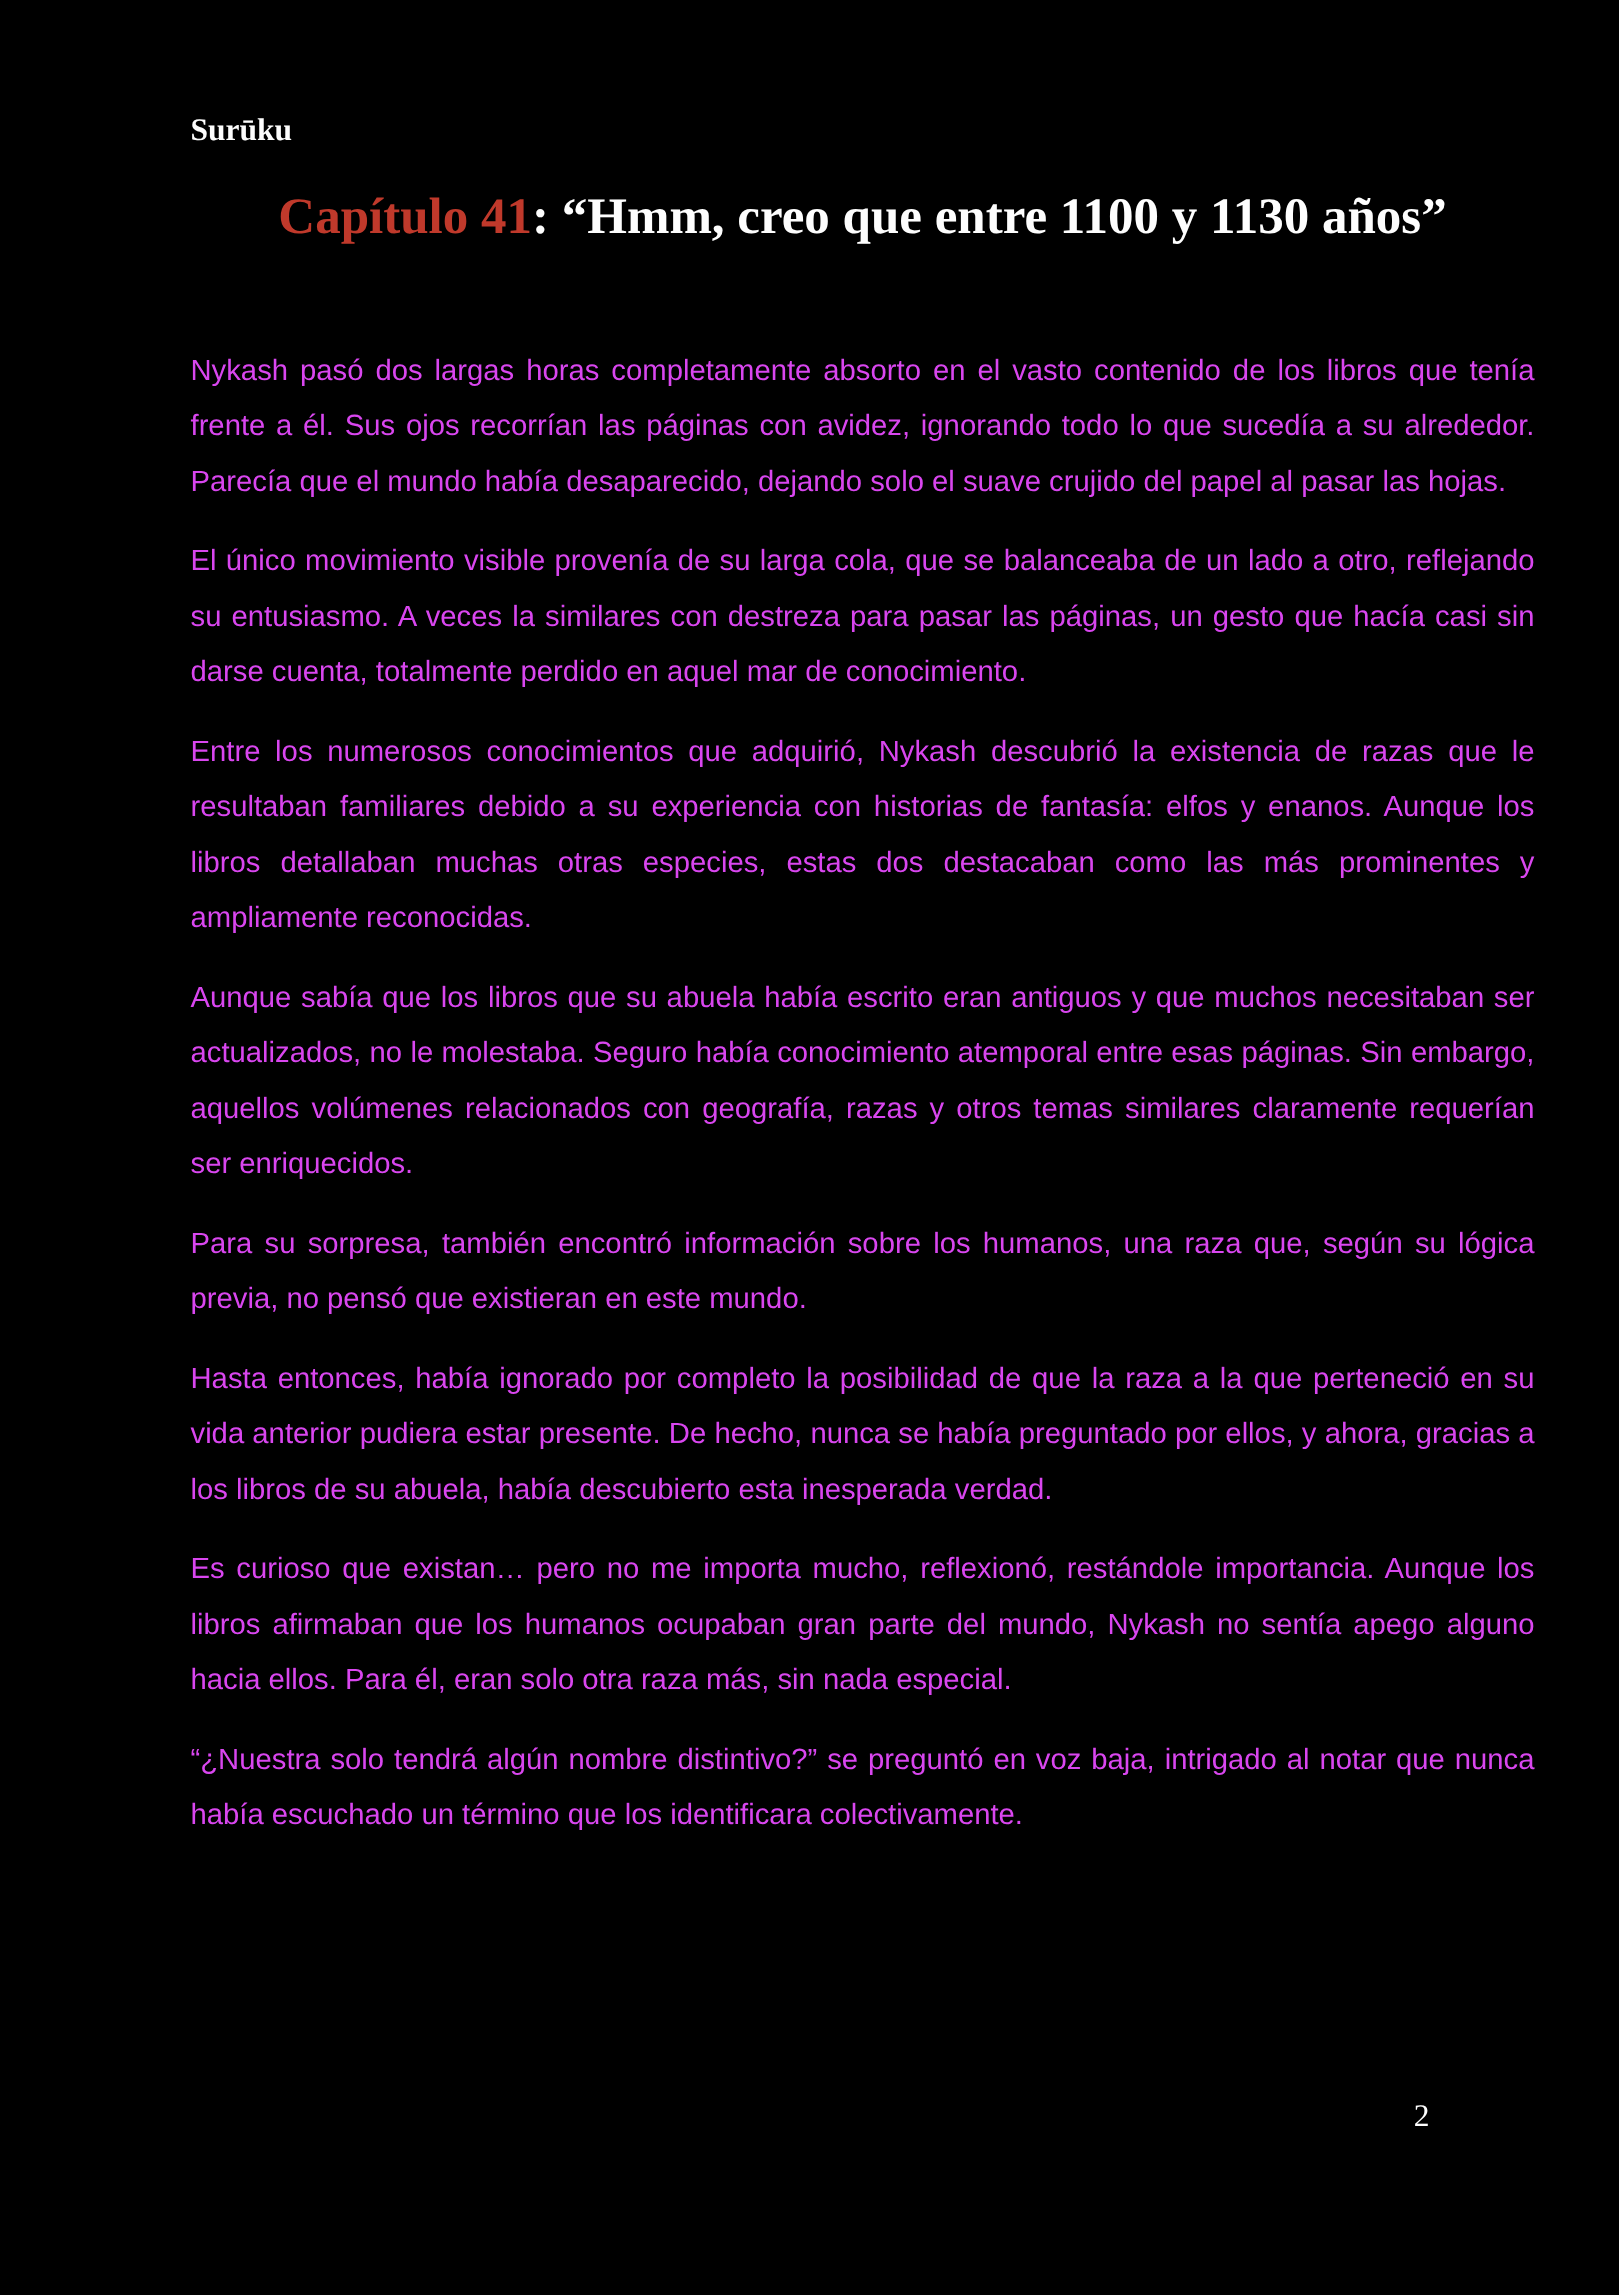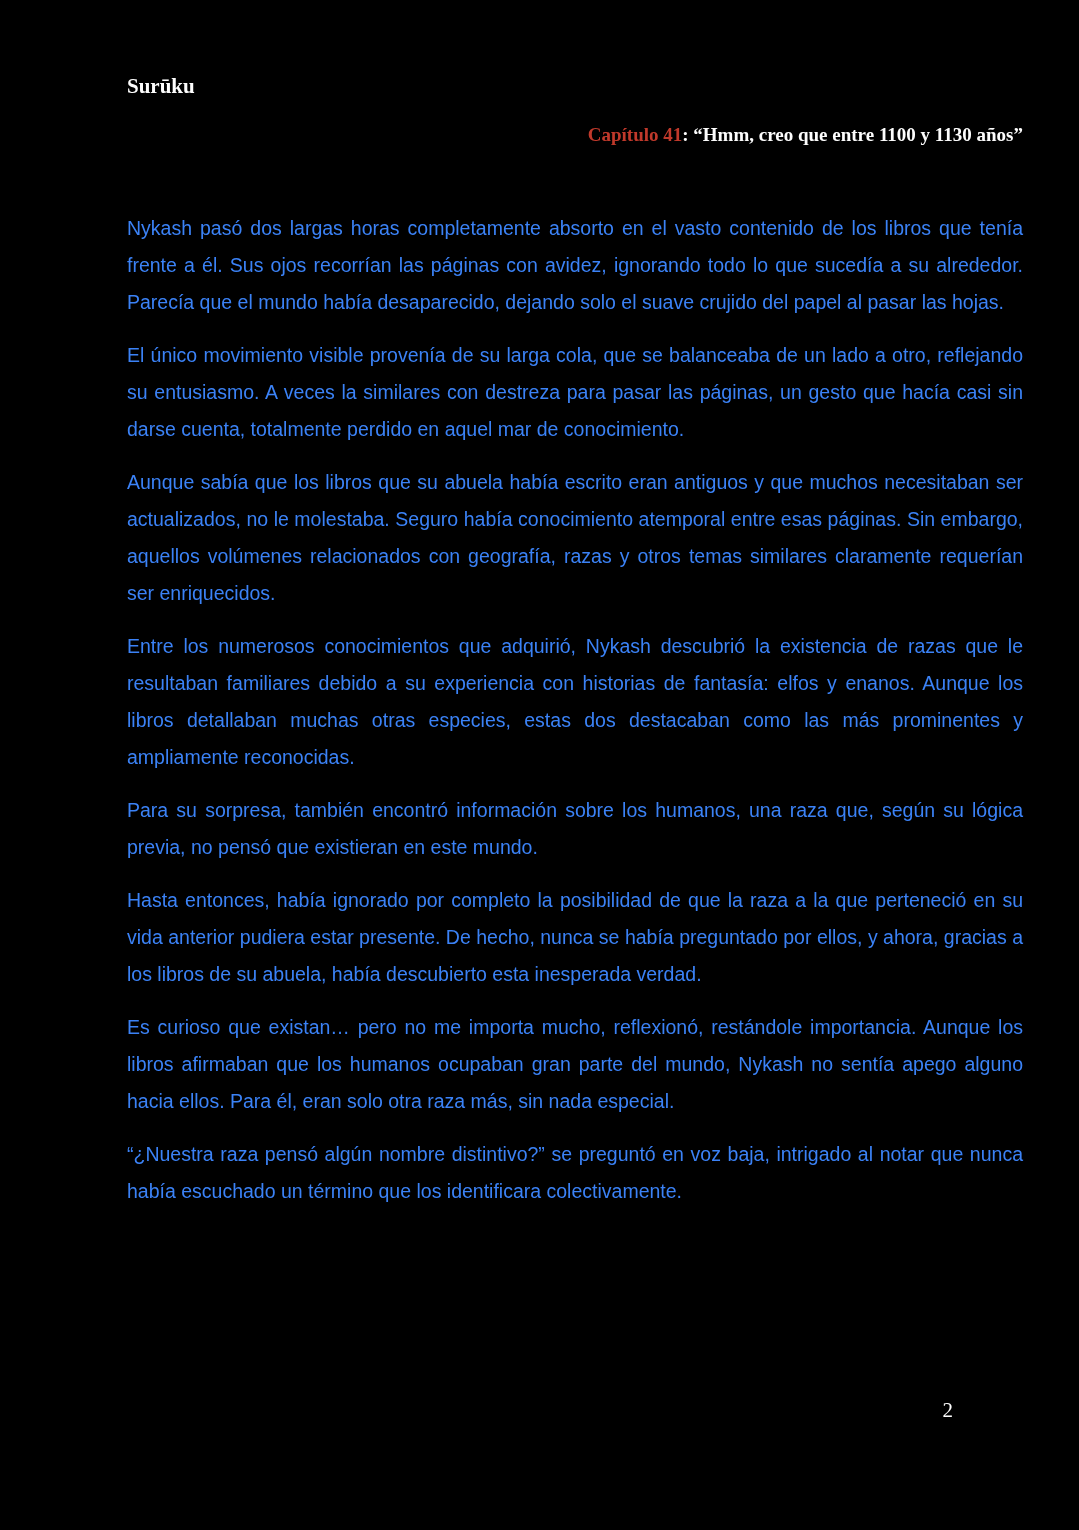--- a/index.html
+++ b/index.html
@@ -19,35 +19,35 @@
   .book-title {
     font-family: "Liberation Serif", serif;
     font-weight: bold;
     font-size: 21px;
     color: #fdfdfd;
     line-height: 1.2;
   }
   .chapter-heading {
     font-family: "Liberation Serif", serif;
     font-weight: bold;
-    font-size: 19px;
+    font-size: 34px;
     color: #fdfdfd;
-    text-align: right;
+    text-align: center;
     margin-top: 24px;
     margin-bottom: 62px;
     line-height: 1.3;
   }
   .chapter-label {
     color: #c0392b;
   }
   .body-text p {
     font-family: "Liberation Sans", sans-serif;
     font-size: 19.5px;
     line-height: 37px;
-    color: #3b82f6;
+    color: #d946ef;
     text-align: justify;
     margin: 0 0 16px 0;
   }
   .body-text p span.italic {
   }
   .page-number {
     position: absolute;
     right: 126px;
     top: 1398px;
     font-family: "Liberation Serif", serif;
@@ -63,23 +63,23 @@
 
   <div class="book-title">Surūku</div>
 
   <div class="chapter-heading">
     <span class="chapter-label">Capítulo 41</span><span>: </span><span>“Hmm, creo que entre 1100 y 1130 años”</span>
   </div>
 
   <div class="body-text">
     <p>Nykash pasó dos largas horas completamente absorto en el vasto contenido de los libros que tenía frente a él. Sus ojos recorrían las páginas con avidez, ignorando todo lo que sucedía a su alrededor. Parecía que el mundo había desaparecido, dejando solo el suave crujido del papel al pasar las hojas.</p>
     <p>El único movimiento visible provenía de su larga cola, que se balanceaba de un lado a otro, reflejando su entusiasmo. A veces la similares con destreza para pasar las páginas, un gesto que hacía casi sin darse cuenta, totalmente perdido en aquel mar de conocimiento.</p>
+    <p>Entre los numerosos conocimientos que adquirió, Nykash descubrió la existencia de razas que le resultaban familiares debido a su experiencia con historias de fantasía: elfos y enanos. Aunque los libros detallaban muchas otras especies, estas dos destacaban como las más prominentes y ampliamente reconocidas.</p>
     <p>Aunque sabía que los libros que su abuela había escrito eran antiguos y que muchos necesitaban ser actualizados, no le molestaba. Seguro había conocimiento atemporal entre esas páginas. Sin embargo, aquellos volúmenes relacionados con geografía, razas y otros temas similares claramente requerían ser enriquecidos.</p>
-    <p>Entre los numerosos conocimientos que adquirió, Nykash descubrió la existencia de razas que le resultaban familiares debido a su experiencia con historias de fantasía: elfos y enanos. Aunque los libros detallaban muchas otras especies, estas dos destacaban como las más prominentes y ampliamente reconocidas.</p>
     <p>Para su sorpresa, también encontró información sobre los humanos, una raza que, según su lógica previa, no pensó que existieran en este mundo.</p>
     <p>Hasta entonces, había ignorado por completo la posibilidad de que la raza a la que perteneció en su vida anterior pudiera estar presente. De hecho, nunca se había preguntado por ellos, y ahora, gracias a los libros de su abuela, había descubierto esta inesperada verdad.</p>
     <p><span class="italic">Es curioso que existan… pero no me importa mucho</span><span>, reflexionó, restándole importancia. Aunque los libros afirmaban que los humanos ocupaban gran parte del mundo, Nykash no sentía apego alguno hacia ellos. Para él, eran solo otra raza más, sin nada especial.</span></p>
-    <p>“¿Nuestra raza pensó algún nombre distintivo?” se preguntó en voz baja, intrigado al notar que nunca había escuchado un término que los identificara colectivamente.</p>
+    <p>“¿Nuestra solo tendrá algún nombre distintivo?” se preguntó en voz baja, intrigado al notar que nunca había escuchado un término que los identificara colectivamente.</p>
   </div>
 
   <div class="page-number">2</div>
 
 </div>
 
 </body></html>

